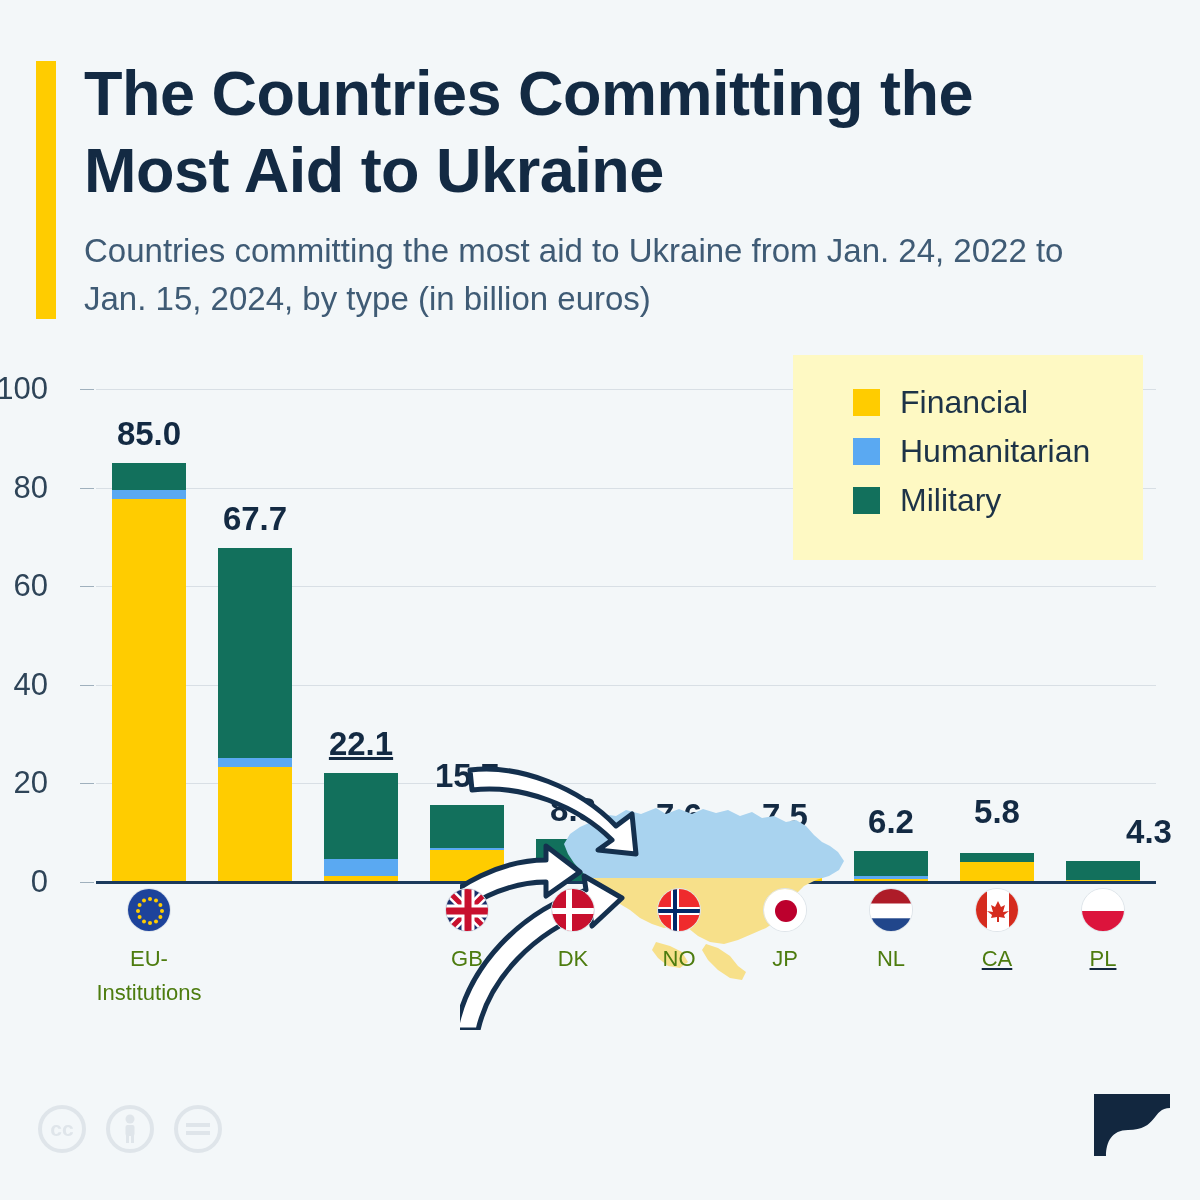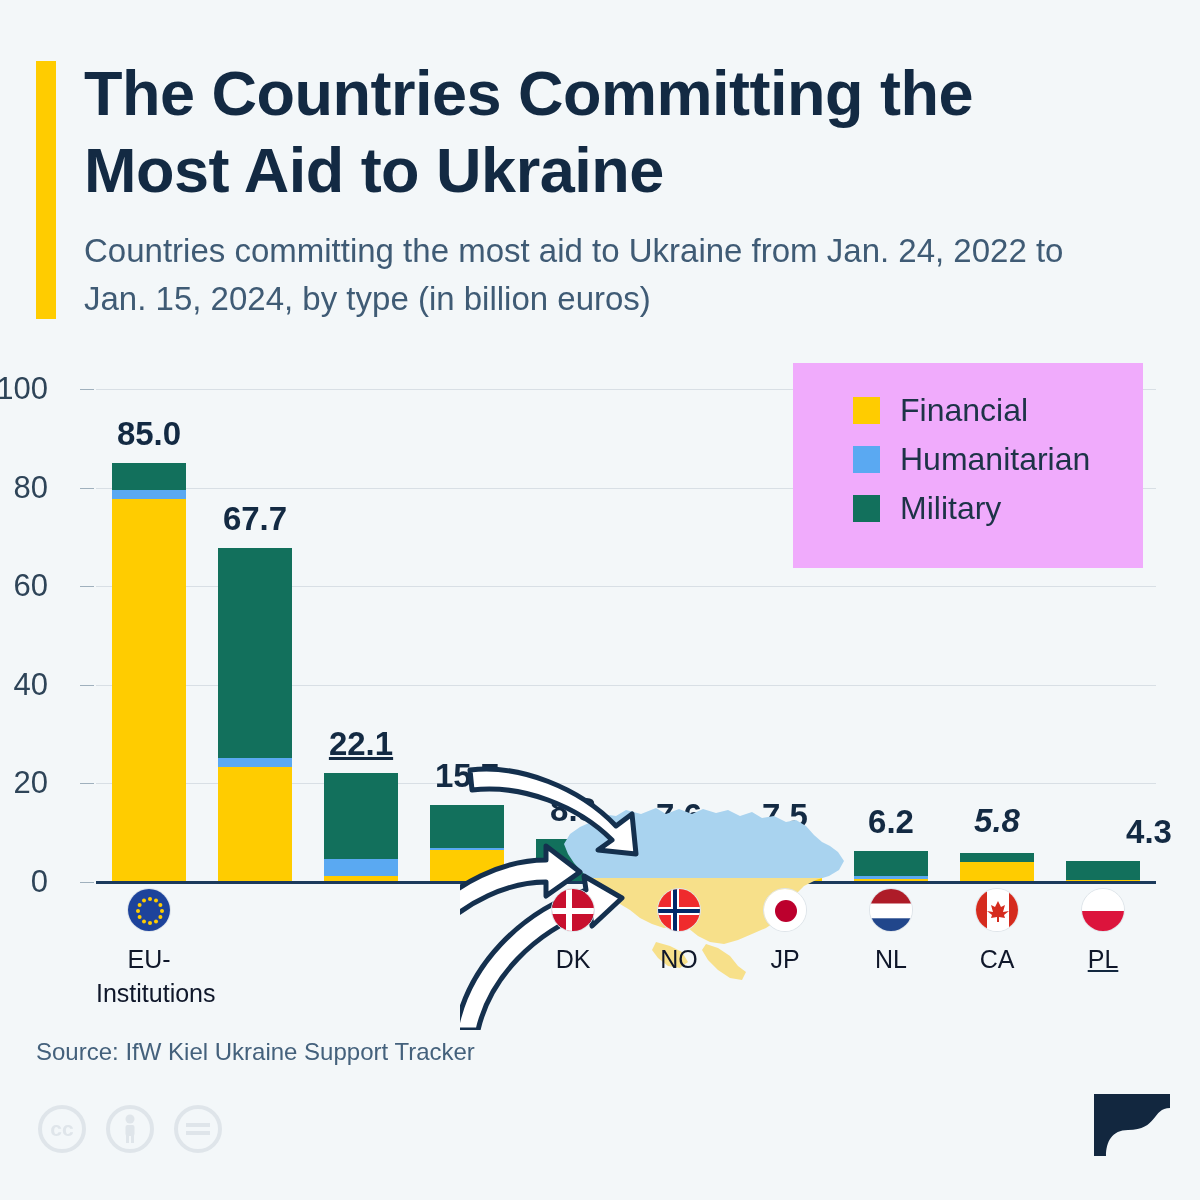--- a/index.html
+++ b/index.html
@@ -43,39 +43,39 @@
   .seg.financial{background:#ffcc00;}
   .seg.humanitarian{background:#5aa9f2;}
   .seg.military{background:#12705c;}
   .bar-total{
     position:absolute;left:50%;transform:translateX(-50%);
     font-size:33px;font-weight:bold;color:#132a43;white-space:nowrap;
   }
 
   
   .legend{
-    position:absolute;left:793px;top:8px;width:350px;height:205px;
-    background:#f0abfc;padding:28px 0 0 60px;box-sizing:border-box;
+    position:absolute;left:793px;top:0px;width:350px;height:205px;
+    background:#fef9c3;padding:28px 0 0 60px;box-sizing:border-box;
   }
   .legend-row{display:flex;align-items:center;margin-bottom:11px;height:38px;}
   .legend-swatch{width:27px;height:27px;margin-right:20px;flex:0 0 auto;}
   .legend-label{font-size:32px;color:#1d3347;line-height:32px;white-space:nowrap;}
 
   
   .map-wrap{position:absolute;left:460px;top:375px;width:420px;height:300px;pointer-events:none;}
 
   
   .xaxis{position:absolute;left:96px;top:888px;width:1060px;height:125px;}
   .xitem{position:absolute;top:0;text-align:center;}
   .flag{
     width:44px;height:44px;border-radius:50%;
     margin:0 auto 10px auto;overflow:hidden;position:relative;
     border:1px solid #dfe5ea;box-sizing:border-box;
   }
-  .xlabel{font-size:25px;color:#0f172a;line-height:34px;}
+  .xlabel{font-size:22px;color:#4d7c0f;line-height:34px;}
 
   
   .source{
     position:absolute;left:36px;top:1038px;
     font-size:24px;color:#44617c;
   }
   .cc-icons{position:absolute;left:38px;top:1105px;display:flex;gap:20px;}
   .cc-circle{
     width:48px;height:48px;border-radius:50%;
     border:4px solid #dfe5ea;box-sizing:border-box;
@@ -164,21 +164,21 @@
           <div class="bar-group" style="left: 758px; width: 74px; height: 30.566px;">
             <div class="seg financial" style="height: 3.451px; bottom: 0px; background: rgb(255, 204, 0);"></div>
             <div class="seg humanitarian" style="height: 2.465px; bottom: 3.451px; background: rgb(90, 169, 242);"></div>
             <div class="seg military" style="height: 24.65px; bottom: 5.916px; background: rgb(18, 112, 92);"></div>
           </div>
           <div class="bar-total" style="left: 795px; bottom: 40.566px;">6.2</div>
           <div class="bar-group" style="left: 864px; width: 74px; height: 28.594px;">
             <div class="seg financial" style="height: 19.72px; bottom: 0px; background: rgb(255, 204, 0);"></div>
             <div class="seg military" style="height: 8.874px; bottom: 19.72px; background: rgb(18, 112, 92);"></div>
           </div>
-          <div class="bar-total" style="left: 901px; bottom: 42px; font-style: italic;">5.8</div>
+          <div class="bar-total" style="left: 901px; bottom: 51px;">5.8</div>
           <div class="bar-group" style="left: 970px; width: 74px; height: 21.199px;">
             <div class="seg financial" style="height: 1.972px; bottom: 0px; background: rgb(255, 204, 0);"></div>
             <div class="seg military" style="height: 19.227px; bottom: 1.972px; background: rgb(18, 112, 92);"></div>
           </div>
           <div class="bar-total" style="left: 1053px; bottom: 31.199px;">4.3</div>
         </div>
       <div class="axis-line"></div>
     </div>
 
     <div class="map-wrap">
@@ -248,20 +248,30 @@
             <circle cx="22" cy="34" r="2" fill="#ffcc00"></circle>
             <circle cx="15.999999999999996" cy="32.392304845413264" r="2" fill="#ffcc00"></circle>
             <circle cx="11.607695154586738" cy="28.000000000000004" r="2" fill="#ffcc00"></circle>
             <circle cx="10" cy="22" r="2" fill="#ffcc00"></circle>
             <circle cx="11.607695154586736" cy="15.999999999999998" r="2" fill="#ffcc00"></circle>
             <circle cx="15.999999999999995" cy="11.60769515458674" r="2" fill="#ffcc00"></circle>
           </svg></div>
         <div class="xlabel" style="white-space: pre-line;">EU-
 Institutions</div>
       </div>
+      <div class="xitem" style="left: 318px; width: 106px;">
+        <div class="flag"><svg width="44" height="44" viewBox="0 0 44 44" preserveAspectRatio="none">
+            <rect width="44" height="44" fill="#1c2f6b"></rect>
+            <path d="M0,0 L44,44 M44,0 L0,44" stroke="#ffffff" stroke-width="10"></path>
+            <path d="M0,0 L44,44 M44,0 L0,44" stroke="#c8102e" stroke-width="5"></path>
+            <path d="M22,0 V44 M0,22 H44" stroke="#ffffff" stroke-width="13"></path>
+            <path d="M22,0 V44 M0,22 H44" stroke="#c8102e" stroke-width="7"></path>
+          </svg></div>
+        <div class="xlabel">GB</div>
+      </div>
       <div class="xitem" style="left: 424px; width: 106px;">
         <div class="flag"><svg width="44" height="44" viewBox="0 0 44 44" preserveAspectRatio="none">
             <rect width="44" height="44" fill="#c8102e"></rect>
             <rect x="14" width="6" height="44" fill="#ffffff"></rect>
             <rect y="19" width="44" height="6" fill="#ffffff"></rect>
           </svg></div>
         <div class="xlabel">DK</div>
       </div>
       <div class="xitem" style="left: 530px; width: 106px;">
         <div class="flag"><svg width="44" height="44" viewBox="0 0 44 44" preserveAspectRatio="none">
@@ -281,39 +291,38 @@
         <div class="xlabel">JP</div>
       </div>
       <div class="xitem" style="left: 742px; width: 106px;">
         <div class="flag"><svg width="44" height="44" viewBox="0 0 44 44" preserveAspectRatio="none">
             <rect width="44" height="14.7" fill="#ae1c28"></rect>
             <rect y="14.7" width="44" height="14.6" fill="#ffffff"></rect>
             <rect y="29.3" width="44" height="14.7" fill="#21468b"></rect>
           </svg></div>
         <div class="xlabel">NL</div>
       </div>
-      <div class="xitem" style="left: 848px; width: 106px;">
+      <div class="xitem" style="left: 848px; width: 106px; text-decoration: underline;">
         <div class="flag"><svg width="44" height="44" viewBox="0 0 44 44" preserveAspectRatio="none">
             <rect width="44" height="44" fill="#ffffff"></rect>
             <rect width="11" height="44" fill="#d52b1e"></rect>
             <rect x="33" width="11" height="44" fill="#d52b1e"></rect>
             <path d="M22,12 l3,6 4,-2 -2,7 6,-1 -5,4 1,3 -6,-1 0,5 -2,0 0,-5 -6,1 1,-3 -5,-4 6,1 -2,-7 4,2 Z" fill="#d52b1e"></path>
           </svg></div>
         <div class="xlabel">CA</div>
       </div>
       <div class="xitem" style="left: 954px; width: 106px; text-decoration: underline;">
         <div class="flag"><svg width="44" height="44" viewBox="0 0 44 44" preserveAspectRatio="none">
             <rect width="44" height="22" fill="#ffffff"></rect>
             <rect y="22" width="44" height="22" fill="#dc143c"></rect>
           </svg></div>
         <div class="xlabel">PL</div>
       </div>
     </div>
 
-  <div class="source">Source: IfW Kiel Ukraine Support Tracker</div>
 
   <div class="cc-icons">
     <div class="cc-circle" style="font-size:21px;">cc</div>
     <div class="cc-circle">
       <svg width="22" height="30" viewBox="0 0 22 30">
         <circle cx="11" cy="5" r="4.5" fill="#dfe5ea"></circle>
         <rect x="6.5" y="11" width="9" height="11" rx="2" fill="#dfe5ea"></rect>
         <rect x="7" y="21" width="3" height="8" fill="#dfe5ea"></rect>
         <rect x="12" y="21" width="3" height="8" fill="#dfe5ea"></rect>
       </svg>

